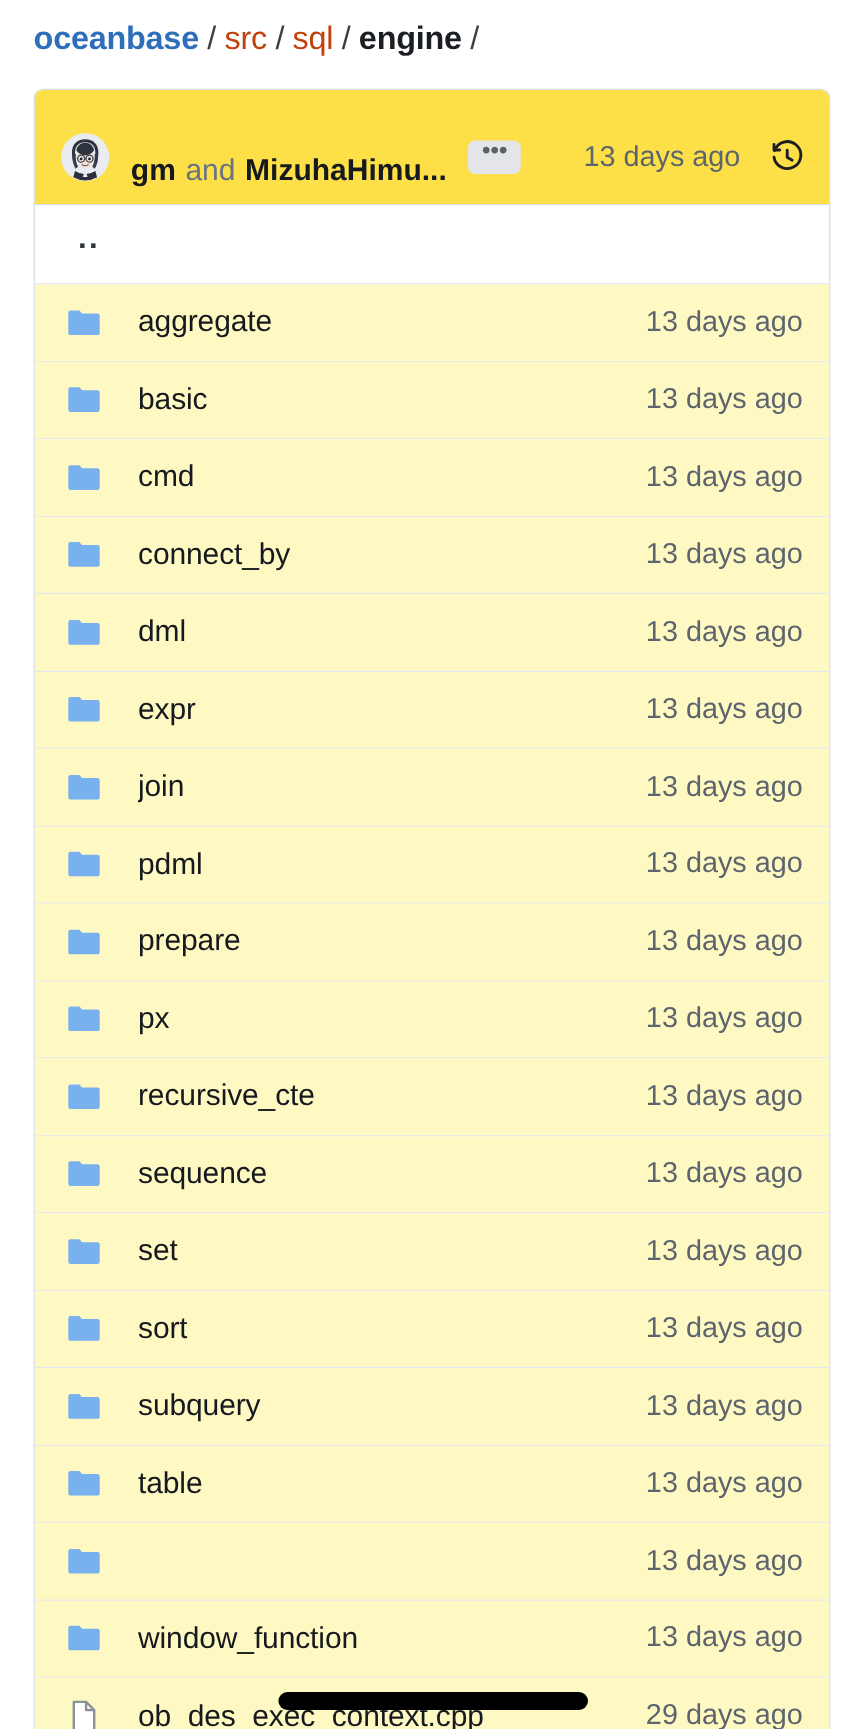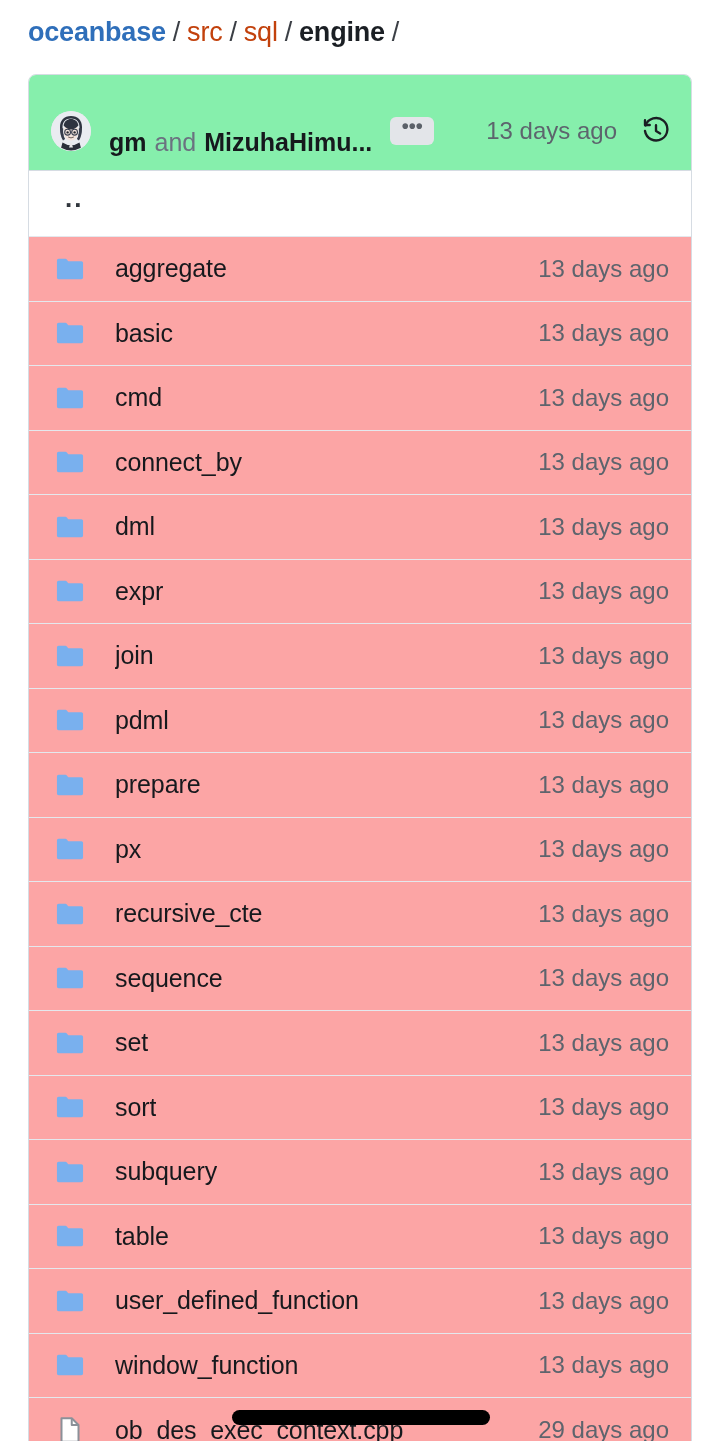--- a/index.html
+++ b/index.html
@@ -60,21 +60,21 @@
     border-radius: 8px;
     background: #ffffff;
     overflow: hidden;
   }
 
   
   .commit-header {
     display: flex;
     align-items: center;
     height: 96px;
-    background: #86efac;
+    background: #fde047;
     border-bottom: 1px solid #d6dce3;
     padding: 16px 18px 0 22px;
   }
 
   .avatar {
     width: 40px;
     height: 40px;
     border-radius: 50%;
     flex: 0 0 40px;
     overflow: hidden;
@@ -146,21 +146,21 @@
     padding-bottom: 12px;
     font-weight: 600;
   }
 
   .row {
     height: 64.5px;
     display: flex;
     align-items: center;
     padding: 0 22px 0 24px;
     border-bottom: 1px solid #e4e8ed;
-    background: #fca5a5;
+    background: #fef9c3;
     justify-content: center;
   }
   .row:last-child { border-bottom: none; }
 
   .row-icon {
     width: 34px;
     height: 34px;
     flex: 0 0 34px;
     display: flex;
     align-items: center;
@@ -433,21 +433,20 @@
           <span class="row-name">table</span>
           <span class="row-spacer"></span>
           <span class="row-time">13 days ago</span>
         </div>
         <div class="row">
           <span class="row-icon">
             <svg width="32" height="32" viewBox="0 0 24 24" aria-hidden="true">
               <path d="M2.2 5.6c0-.7.6-1.3 1.3-1.3h5.1c.4 0 .8.2 1 .5l1.1 1.4h9.8c.7 0 1.3.6 1.3 1.3v10.9c0 .7-.6 1.3-1.3 1.3H3.5c-.7 0-1.3-.6-1.3-1.3z" fill="#79b0ee"></path>
             </svg>
           </span>
-          <span class="row-name">user_defined_function</span>
           <span class="row-spacer"></span>
           <span class="row-time">13 days ago</span>
         </div>
         <div class="row">
           <span class="row-icon">
             <svg width="32" height="32" viewBox="0 0 24 24" aria-hidden="true">
               <path d="M2.2 5.6c0-.7.6-1.3 1.3-1.3h5.1c.4 0 .8.2 1 .5l1.1 1.4h9.8c.7 0 1.3.6 1.3 1.3v10.9c0 .7-.6 1.3-1.3 1.3H3.5c-.7 0-1.3-.6-1.3-1.3z" fill="#79b0ee"></path>
             </svg>
           </span>
           <span class="row-name">window_function</span>

